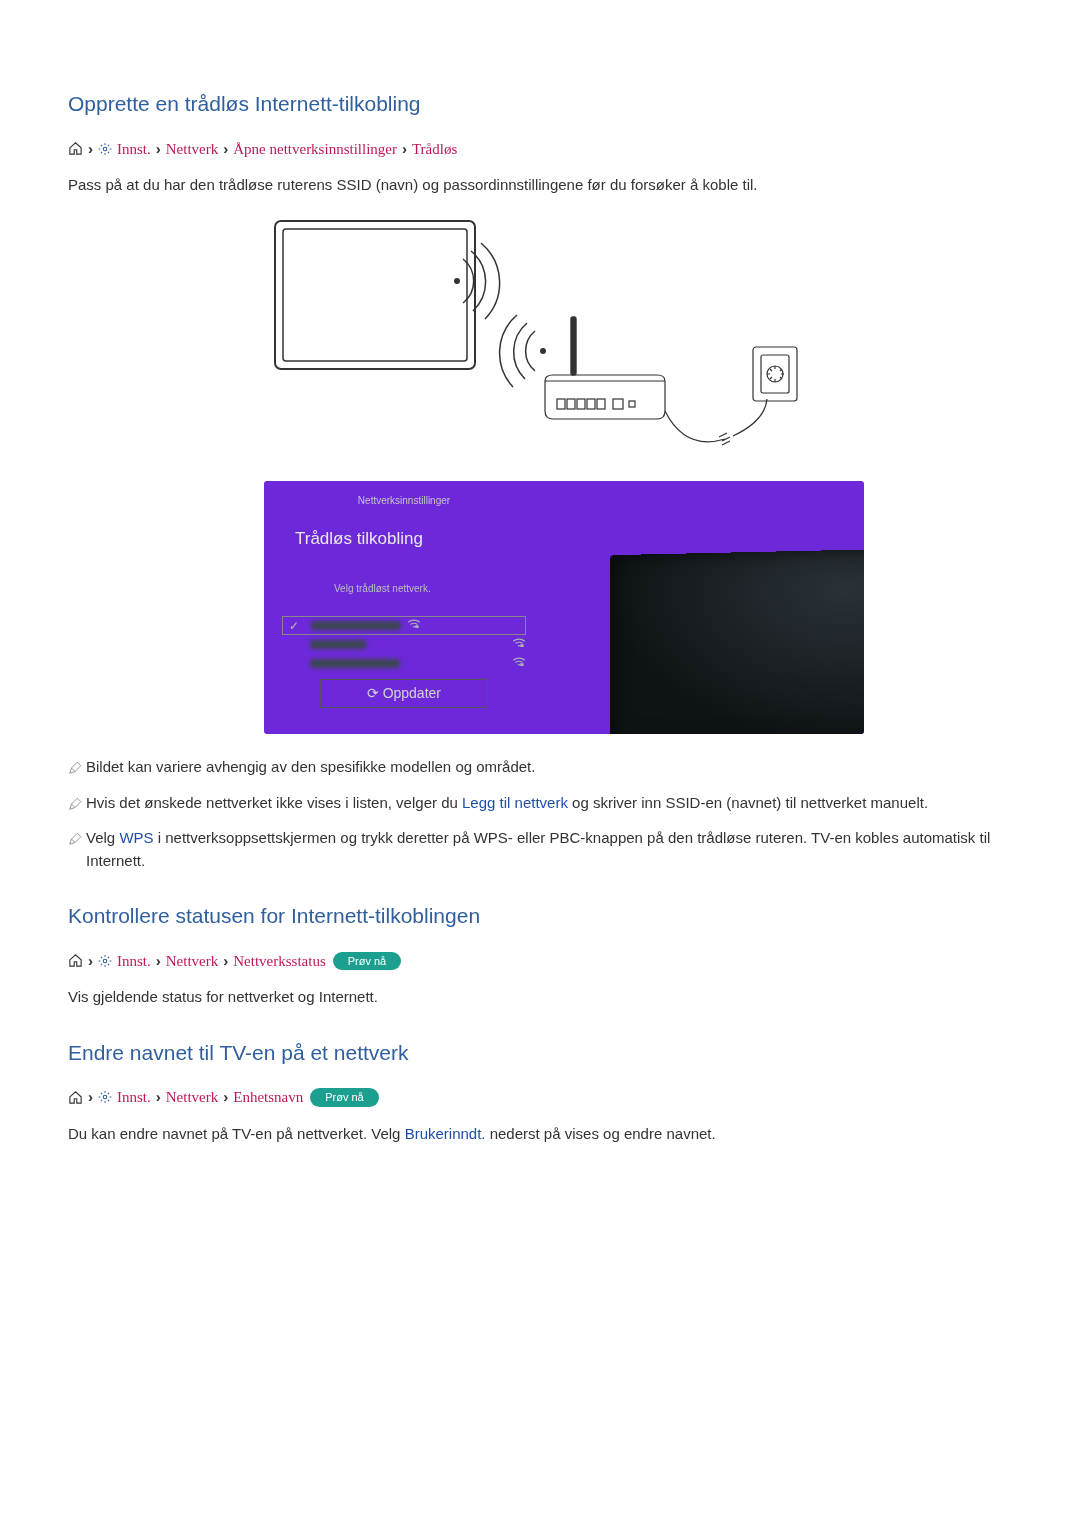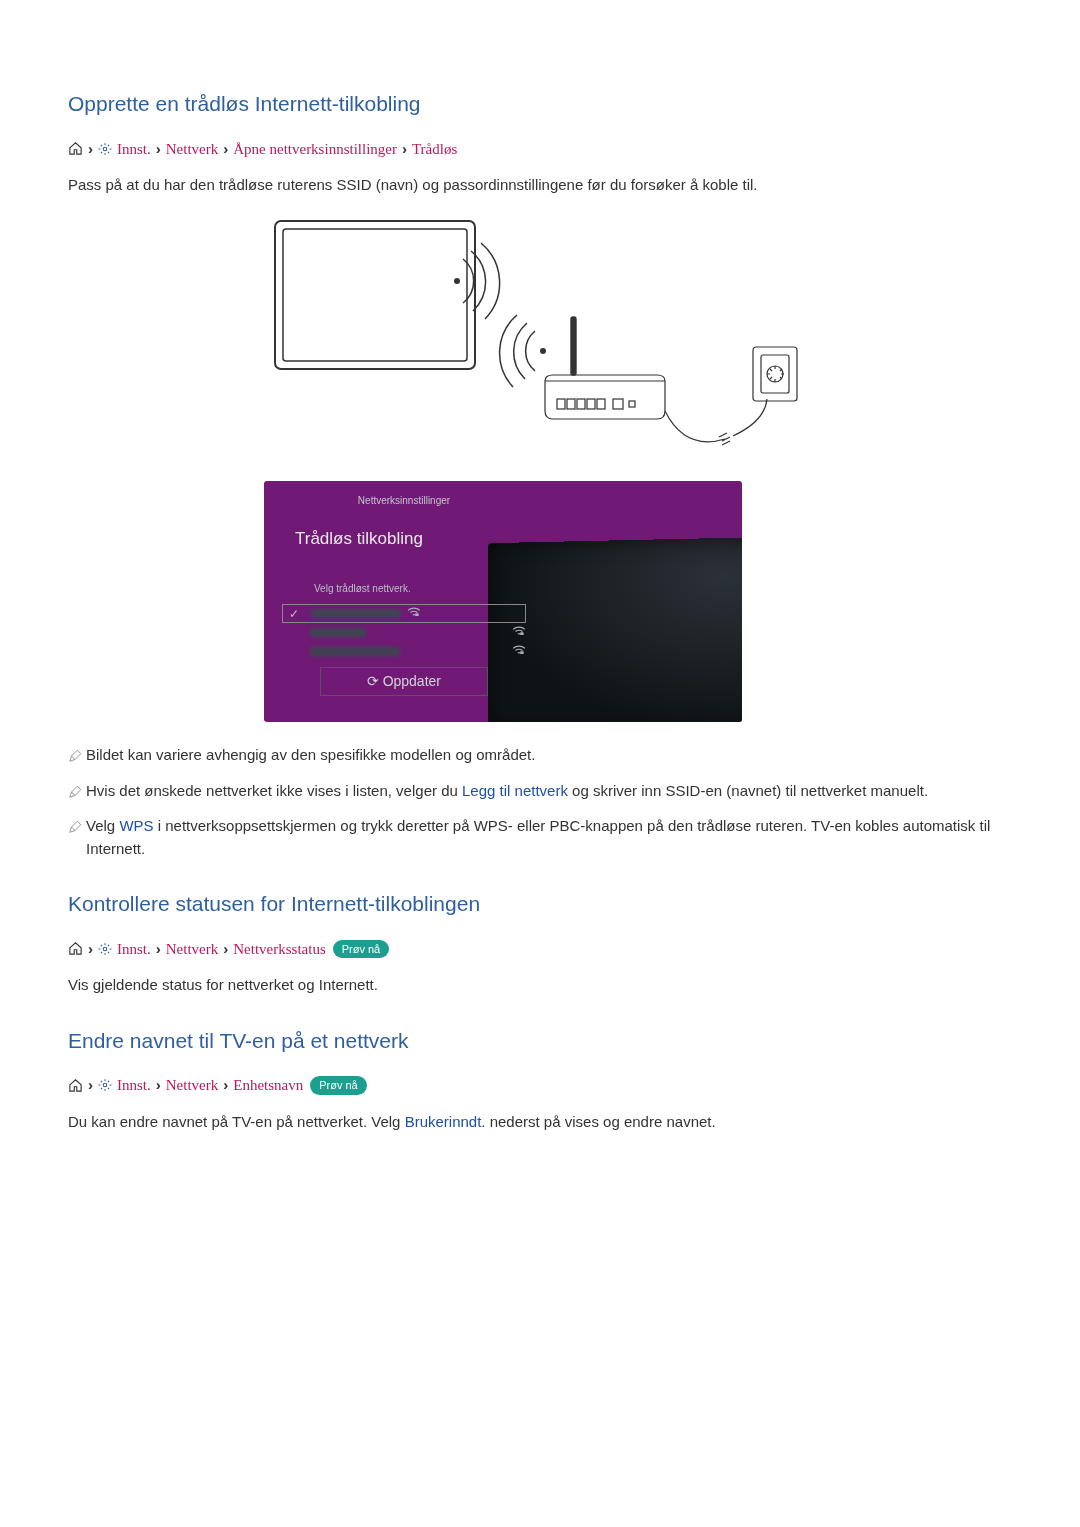--- a/index.html
+++ b/index.html
@@ -30,21 +30,21 @@
       margin-bottom: 14px;
     }
     .breadcrumb .home-ico svg, .breadcrumb .gear-ico svg { display: block; }
     .breadcrumb .chev { color: #333; font-weight: 700; }
     .breadcrumb .crumb { color: #be185d; font-family: Liberation Serif, serif; }
     .badge-try {
       display: inline-block;
       background: #1c9f8f;
       color: #fff;
       border-radius: 11px;
-      padding: 1px 9px;
+      padding: 1px 15px;
       font-size: 11px;
       font-weight: 500;
       margin-left: 2px;
     }
     .body-text {
       color: #333;
       font-size: 15px;
       margin-bottom: 14px;
     }
     .figure-wrap {
@@ -63,25 +63,25 @@
     }
     .pen-ico { flex: 0 0 auto; margin-top: 3px; opacity:0.7 }
     .note-text { color: #333; font-size: 15px; }
     .link-inline { color: #1f4fa8; }
     
     .tv-body { fill: #fff; stroke: #333; stroke-width: 2; }
     .thin { stroke: #333; stroke-width: 1.2; fill: none; }
     .mid { stroke: #333; stroke-width: 1.5; fill: none; }
     .blk { fill: #333; }
     
-    .screen-ui { background: #701a75; width: 478px; border-radius: 3px; position: relative; overflow: hidden; }
+    .screen-ui { background: #6d28d9; width: 600px; border-radius: 3px; position: relative; overflow: hidden; }
     .screen-left { width: 280px; padding: 12px 0; position: relative; z-index: 2; }
     .ns-title { color: #c2c7cb; text-align: center; font-size: 10px; margin-bottom: 18px; }
     .ns-sub { color: #e8e8e8; font-size: 17px; padding-left: 31px; margin-bottom: 30px; }
-    .ns-pick { color: #b8bfc4; font-size: 10px; padding-left: 50px; margin-bottom: 8px; }
+    .ns-pick { color: #b8bfc4; font-size: 10px; padding-left: 70px; margin-bottom: 20px; }
     .ns-row { display: flex; align-items: center; height: 19px; padding: 0 18px 0 24px; }
     .ns-row.sel { border: 1px solid #888; margin: 0 18px; padding: 0 0 0 6px; }
     .ns-check { width: 16px; color:#bbb; font-size:12px; }
     .ns-blur { flex: 1; height: 9px; background: #3c4750; border-radius: 3px; filter: blur(2px); margin: 0 6px; }
     .ns-blur.md { max-width: 56px; }
     .ns-blur.lg { max-width: 90px; }
     .ns-wifi { color: #aab0b5; }
     .ns-refresh { margin: 6px 56px 14px; border:1px solid #555; color: #cfd3d6; font-size: 14px; text-align: center; padding: 3px 0; }
     .ns-refresh::before { content: "⟳ "; }
     .tv-photo {

